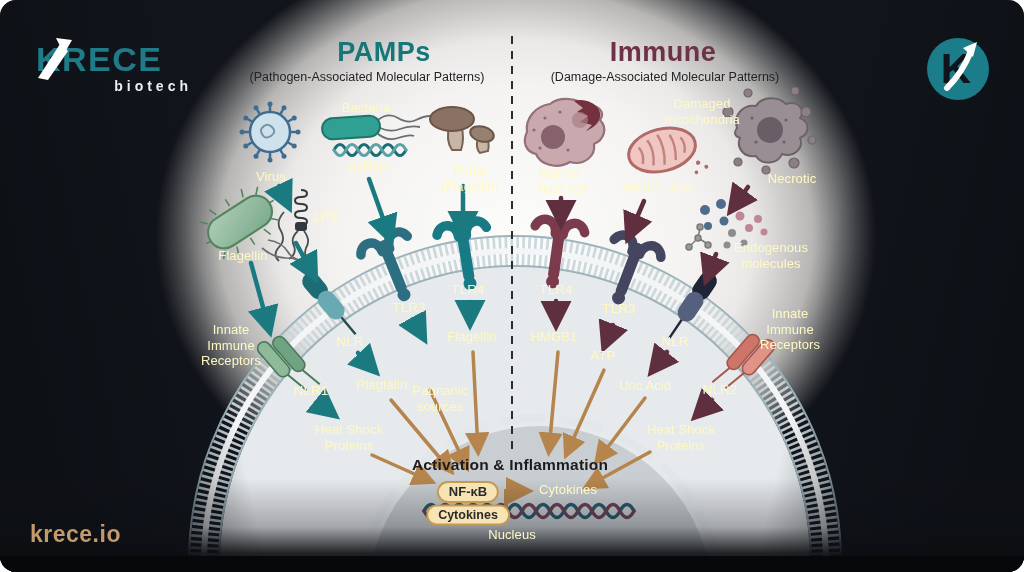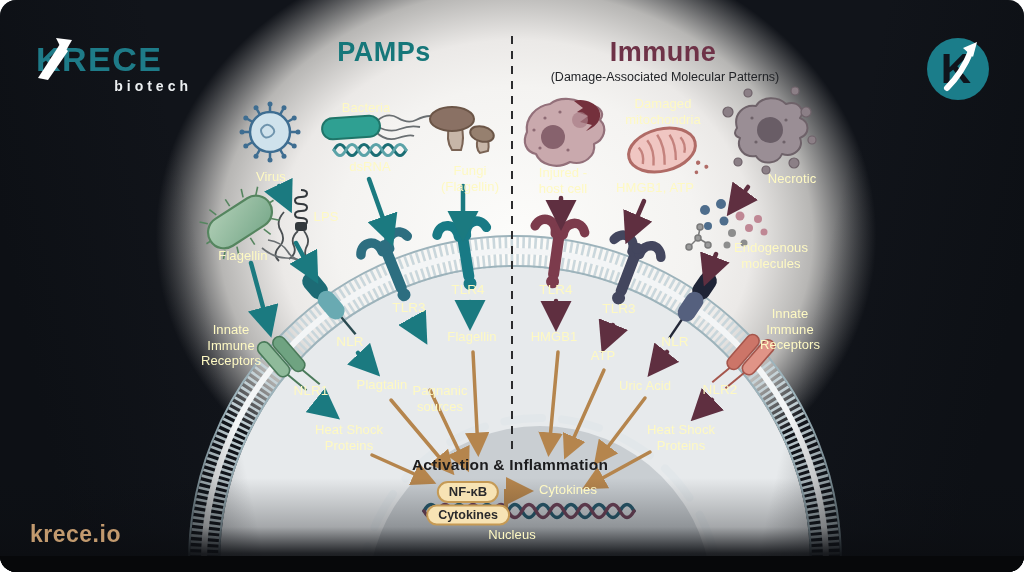--- a/index.html
+++ b/index.html
@@ -331,20 +331,21 @@
       <path d="M506,516 L506,491 L526,491" stroke-width="4" marker-end="url(#ah-tan)"></path>
     </g>
   </svg>
 
   <div class="shade" id="shadeL"></div>
   <div class="shade" id="shadeR"></div>
   <div class="shade" id="shadeB"></div>
   <div id="bottomBar"></div>
 
   <div class="title" id="pampsTitle" style="left:384px;top:52px;">PAMPs</div>
+  <div class="subtitle" style="left:367px;top:77px;">(Pathogen-Associated Molecular Patterns)</div>
   <div class="title" id="dampsTitle" style="left:663px;top:52px;">Immune</div>
   <div class="subtitle" style="left:665px;top:77px;">(Damage-Associated Molecular Patterns)</div>
 
   <div class="lbl" style="left:271px;top:177px;">Virus</div>
   <div class="lbl" style="left:366px;top:108px;">Bacteria</div>
   <div class="lbl" style="left:370px;top:167px;text-align:center;">dsRNA</div>
   <div class="lbl" style="left:470px;top:179px;">Fungi
 (Flagellin)</div>
   <div class="lbl" style="left:326px;top:217px;">LPS</div>
   <div class="lbl" style="left:243px;top:256px;">Flagellin</div>
@@ -356,21 +357,21 @@
   <div class="lbl rec" style="left:468px;top:290px;">TLR4</div>
   <div class="lbl rec" style="left:311px;top:391px;">NLR1</div>
   <div class="lbl" style="left:382px;top:385px;">Plagtalin</div>
   <div class="lbl" style="left:440px;top:361px;margin-top:38px;">Paqnanic
 sources</div>
   <div class="lbl" style="left:472px;top:337px;">Flagellin</div>
   <div class="lbl" style="left:349px;top:438px;">Heat Shock
 Proteins</div>
   <div class="lbl" style="left:563px;top:181px;">Injured -
 host cell</div>
-  <div class="lbl" style="left:663px;top:112px;">Damaged
+  <div class="lbl" style="left:702px;top:112px;">Damaged
 mitochondria</div>
   <div class="lbl" style="left:655px;top:188px;">HMGB1, ATP</div>
   <div class="lbl" style="left:792px;top:179px;">Necrotic</div>
   <div class="lbl" style="left:771px;top:256px;">Endogenous
 molecules</div>
   <div class="lbl rec" style="left:556px;top:290px;">TLR4</div>
   <div class="lbl rec" style="left:619px;top:309px;">TLR3</div>
   <div class="lbl rec" style="left:675px;top:342px;">NLR</div>
   <div class="lbl" style="left:554px;top:337px;">HMGB1</div>
   <div class="lbl" style="left:603px;top:356px;">ATP</div>

